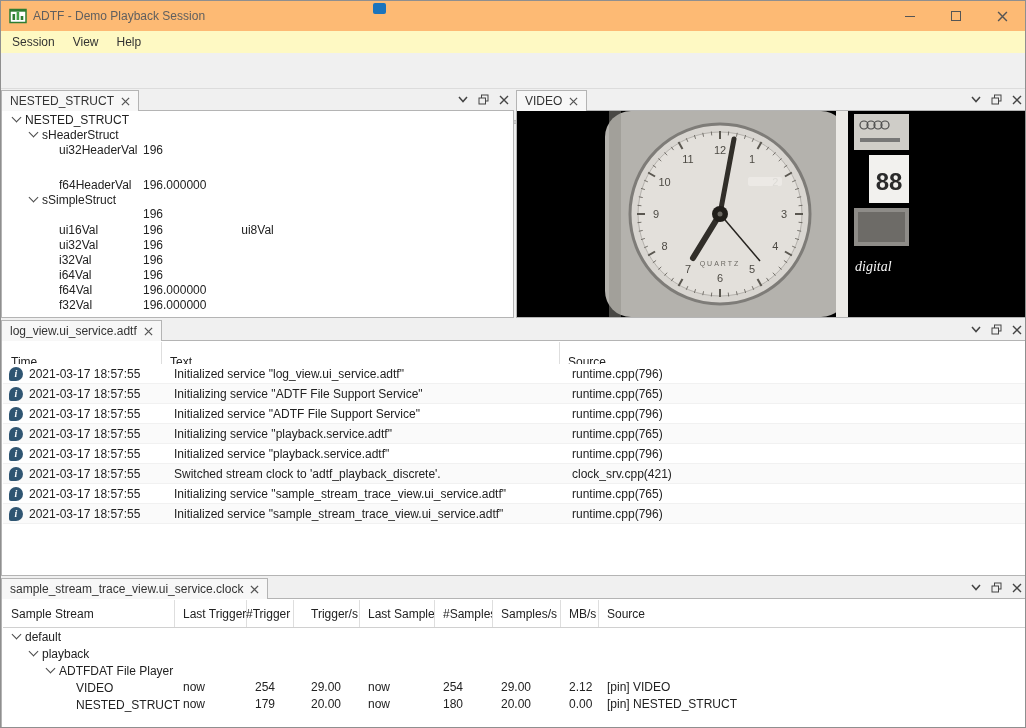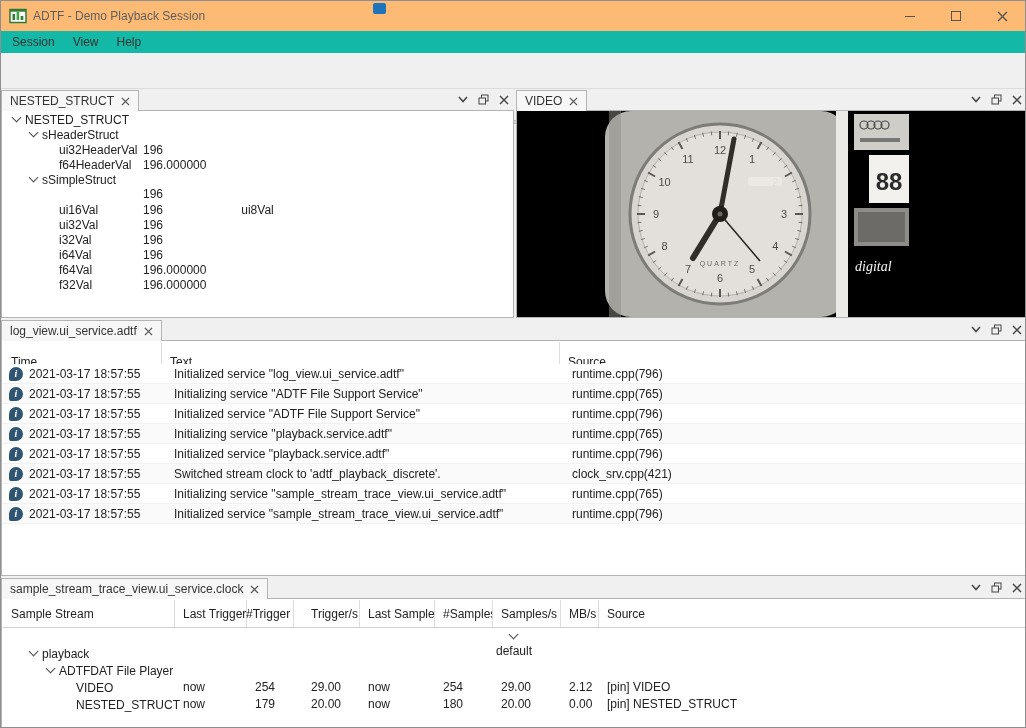--- a/index.html
+++ b/index.html
@@ -11,21 +11,21 @@
   .titlebar{position:absolute;left:0;top:0;right:0;height:30px;background:#fdba74}
   .app-icon{position:absolute;left:8px;top:6px;width:18px;height:18px}
   .title-text{position:absolute;left:32px;top:8px;color:#5f5f5f}
   .tb-indicator{position:absolute;left:372px;top:2px;width:13px;height:11px;background:#1b74bc;border-radius:2px}
   .win-btn{position:absolute;top:0;width:46px;height:30px;display:flex;align-items:center;justify-content:center}
   .btn-min{right:92px}.btn-max{right:46px}.btn-close{right:0}
   .glyph-min{width:10px;height:0;border-top:1px solid #555}
   .glyph-max{width:10px;height:10px;border:1px solid #555}
 
   
-  .menubar{position:absolute;left:0;top:30px;right:0;height:22px;background:#14b8a6;display:flex;align-items:center;padding-left:2px}
+  .menubar{position:absolute;left:0;top:30px;right:0;height:22px;background:#fef9c3;display:flex;align-items:center;padding-left:2px}
   .menu-item{padding:3px 9px;color:#333}
 
   
   .toolbar{position:absolute;left:0;top:52px;right:0;height:36px;background:#f0f0f0;border-bottom:1px solid #dcdcdc}
   .tool{position:absolute;display:flex;align-items:center;justify-content:center}
   .checked-box{background:#dcebf8;border:1px solid #90bce4;border-radius:3px}
   .circle-btn{width:25px;height:25px;border-radius:50%;background:#3a4a55;border:1px solid #2c3942;display:flex;align-items:center;justify-content:center}
   .round-btn{width:22px;height:22px;border-radius:50%;background:radial-gradient(circle at 35% 32%,#4d5f6b,#32414b 70%);border:1px solid #2b3841}
   .slider{left:210px;top:58px;width:442px;height:22px}
   .slider-groove{position:absolute;left:0;right:0;top:9px;height:4px;background:#cdcdcd;border:1px solid #bdbdbd;border-radius:2px}
@@ -224,21 +224,21 @@
               <span class="m"></span>
             </span>
             <span class="tlabel">sHeaderStruct</span>
           </div>
           <div class="tree-row" style="height: 15px;">
             <span class="ind" style="width: 40px;"></span>
             <span class="chev"></span>
             <span class="tlabel">ui32HeaderVal</span>
             <span class="tvalue">196</span>
           </div>
-          <div class="tree-row" style="height: 15px;">
+          <div class="tree-row" style="height: 15px; margin-top: 20px;">
             <span class="ind" style="width: 40px;"></span>
             <span class="chev"></span>
             <span class="tlabel">f64HeaderVal</span>
             <span class="tvalue">196.000000</span>
           </div>
           <div class="tree-row" style="height: 15px;">
             <span class="ind" style="width: 23px;"></span>
             <span class="chev down">
               <span class="m"></span>
             </span>
@@ -532,21 +532,21 @@
           <div class="gh-cell" style="left: 172px; width: 72px;">Last Trigger</div>
           <div class="gh-cell" style="left: 235px; width: 56px;">#Trigger</div>
           <div class="gh-cell" style="left: 300px; width: 57px;">Trigger/s</div>
           <div class="gh-cell" style="left: 357px; width: 75px;">Last Sample</div>
           <div class="gh-cell" style="left: 432px; width: 58px;">#Samples</div>
           <div class="gh-cell" style="left: 490px; width: 68px;">Samples/s</div>
           <div class="gh-cell" style="left: 558px; width: 38px;">MB/s</div>
           <div class="gh-cell" style="left: 596px; width: 428px;">Source</div>
         </div>
       <div id="trace-body">
-          <div class="tree-row" style="height: 17px; flex-direction: column;">
+          <div class="tree-row" style="height: 17px;">
             <span class="ind" style="width: 6px;"></span>
             <span class="chev down">
               <span class="m"></span>
             </span>
             <span class="tlabel">default</span>
           </div>
           <div class="tree-row" style="height: 17px;">
             <span class="ind" style="width: 23px;"></span>
             <span class="chev down">
               <span class="m"></span>

